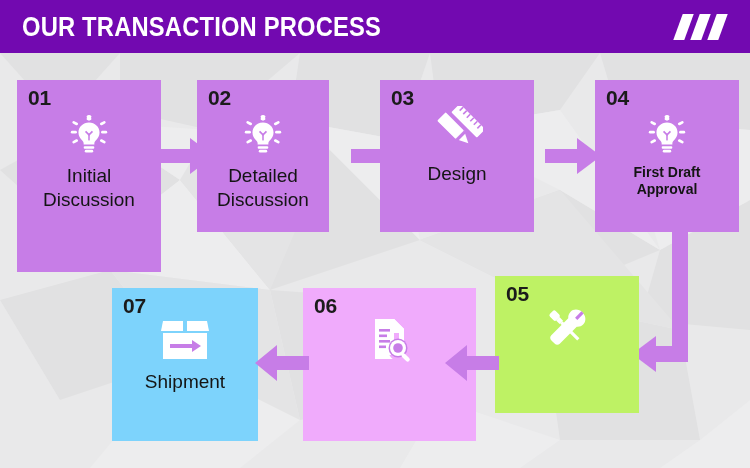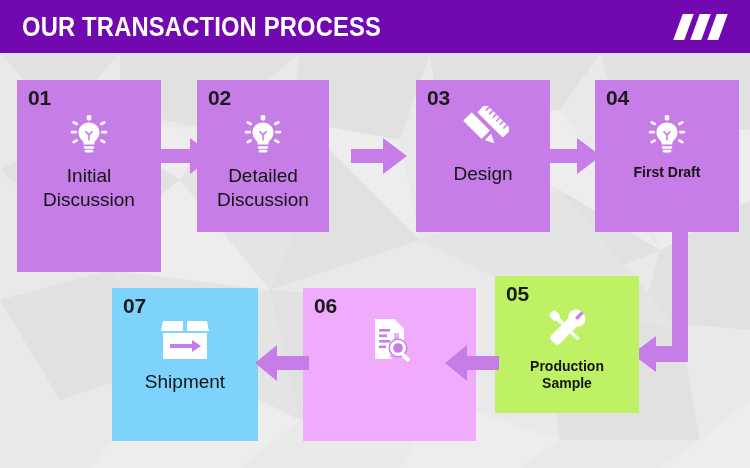--- a/index.html
+++ b/index.html
@@ -194,21 +194,21 @@
           <path d="M20.4 19.2l3.6 3.6 3.6-3.6" fill="none" stroke="#c77de7" stroke-width="1.8"></path>
           <rect x="23.2" y="21.6" width="1.6" height="7" fill="#c77de7"></rect>
         </g>
       </svg>
     </div>
     <div class="card-label">
       <span>Detailed</span><br><span>Discussion</span>
     </div>
   </div>
 
-  <div class="card" style="left: 416px; top: 80px; width: 134px; height: 152px; background: rgb(199, 125, 231);">
+  <div class="card" style="left: 380px; top: 80px; width: 154px; height: 152px; background: rgb(199, 125, 231);">
     <div class="card-num">03</div>
     <div class="card-icon" style="top:24px;height:56px;">
       <svg width="52" height="52" viewBox="0 0 52 52">
         <g fill="#ffffff">
 
           <g transform="rotate(45 26 26)">
             <rect x="8" y="4" width="36" height="12" rx="1"></rect>
             <g fill="#c77de7">
               <rect x="12" y="4" width="1.6" height="5"></rect>
               <rect x="17" y="4" width="1.6" height="5"></rect>
@@ -248,21 +248,21 @@
           <rect x="6.4" y="28.2" width="6.4" height="2.8" rx="1.4" transform="rotate(-28 9.6 29.6)"></rect>
           <rect x="35.2" y="28.2" width="6.4" height="2.8" rx="1.4" transform="rotate(28 38.4 29.6)"></rect>
           <rect x="6.4" y="9.2" width="6.4" height="2.8" rx="1.4" transform="rotate(28 9.6 10.6)"></rect>
           <rect x="35.2" y="9.2" width="6.4" height="2.8" rx="1.4" transform="rotate(-28 38.4 10.6)"></rect>
           <path d="M20.4 19.2l3.6 3.6 3.6-3.6" fill="none" stroke="#c77de7" stroke-width="1.8"></path>
           <rect x="23.2" y="21.6" width="1.6" height="7" fill="#c77de7"></rect>
         </g>
       </svg>
     </div>
     <div class="card-label small">
-      <span>First Draft</span><br>
+      <span>First Draft</span><br><span>Approval</span>
     </div>
   </div>
 
   <div class="card" style="left: 495px; top: 276px; width: 144px; height: 137px; background: #bef264;">
     <div class="card-num">05</div>
     <div class="card-icon" style="top:24px;height:56px;">
       <svg width="52" height="52" viewBox="0 0 52 52">
         <g fill="#ffffff">
 
           <g transform="rotate(-45 26 26)">
@@ -270,23 +270,20 @@
             <rect x="23.6" y="13" width="4.8" height="5"></rect>
             <rect x="24.4" y="18" width="3.2" height="24"></rect>
           </g>
 
           <g transform="rotate(45 26 26)">
             <path d="M26 4c-5 0-9 3.6-9 8.2 0 2.4 1.2 4.6 3 6v24c0 2.2 1.6 3.6 3.8 3.6h4.4c2.2 0 3.8-1.4 3.8-3.6v-24c1.8-1.4 3-3.6 3-6C35 7.6 31 4 26 4z"></path>
             <rect x="24.4" y="4" width="3.2" height="9" fill="#c77de7"></rect>
           </g>
         </g>
       </svg>
-    </div>
-    <div class="card-label small" style="top:82px;">
-      <span>Production</span><br><span>Sample</span>
     </div>
   </div>
 
   <div class="card" style="left: 303px; top: 288px; width: 173px; height: 153px; background: #f0abfc;">
     <div class="card-num">06</div>
     <div class="card-icon" style="top:24px;height:56px;">
       <svg width="50" height="50" viewBox="0 0 50 50">
         <g fill="#ffffff">
           <path d="M10 4h19l10 10v18.5a14 14 0 0 0-2.4-.3c-.9 0-1.8.1-2.6.3V18h-8V6H12v34h12.4c.8 1.6 2 3 3.4 4H10z"></path>
           <path d="M10 4h19l10 10H29V4z"></path>

